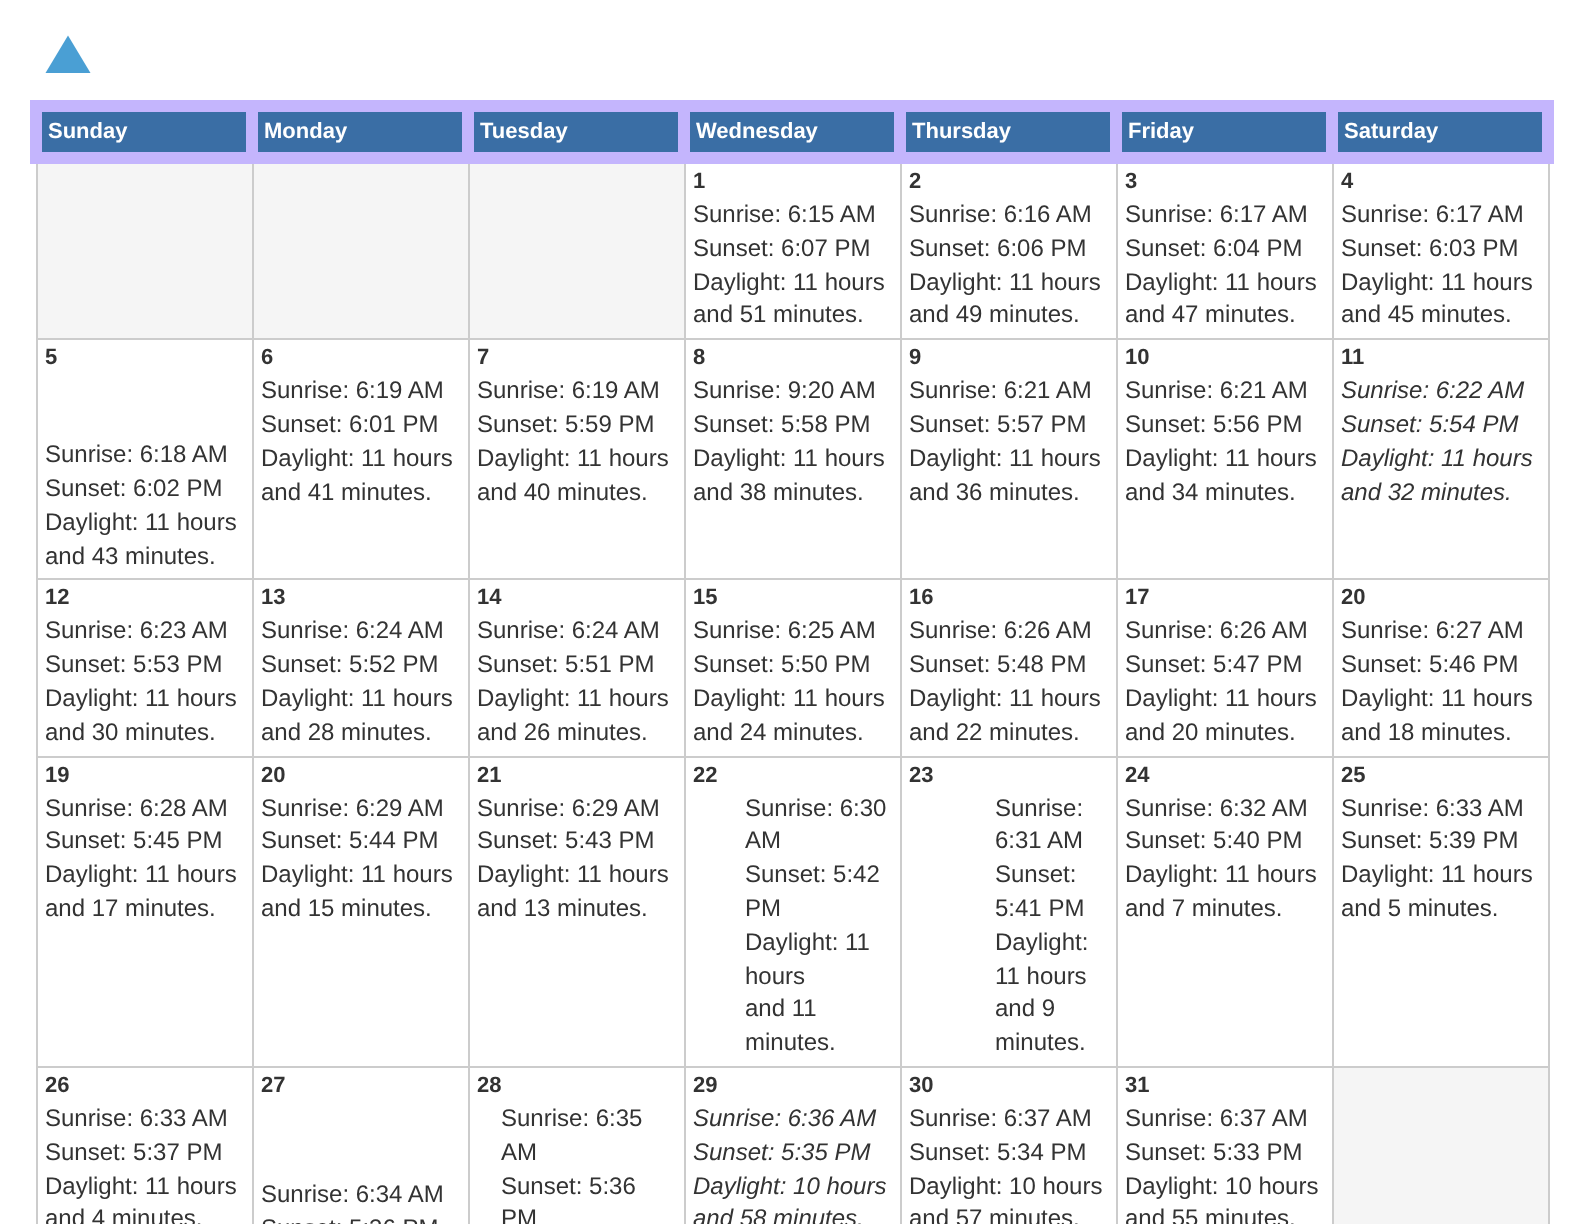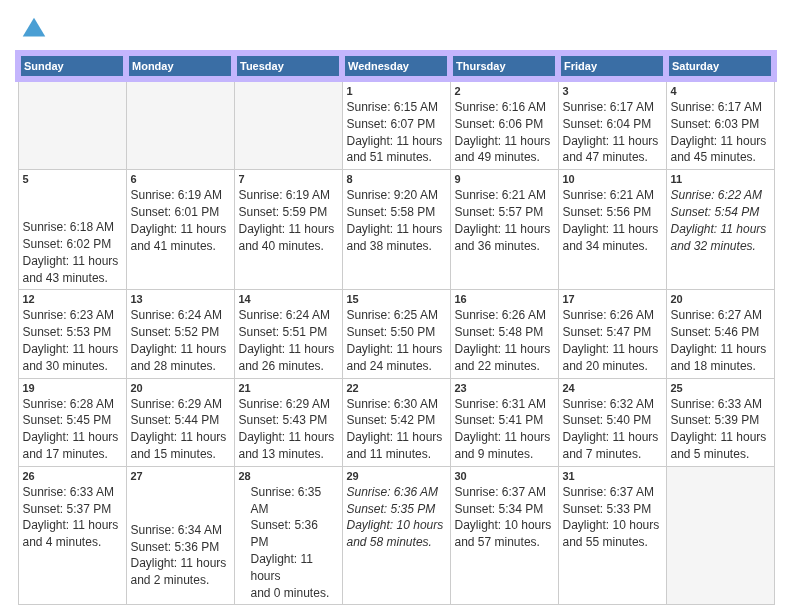--- a/index.html
+++ b/index.html
@@ -282,28 +282,28 @@
           </td>
           <td>
             <span class="day-num">21</span>
             <div class="day-info" style="white-space: pre-line;">Sunrise: 6:29 AM
 Sunset: 5:43 PM
 Daylight: 11 hours
 and 13 minutes.</div>
           </td>
           <td>
             <span class="day-num">22</span>
-            <div class="day-info" style="white-space: pre-line;">Sunrise: 6:30 AM
+            <div class="day-info" style="white-space: pre-line; margin-left: 26px;">Sunrise: 6:30 AM
 Sunset: 5:42 PM
 Daylight: 11 hours
 and 11 minutes.</div>
           </td>
           <td>
             <span class="day-num">23</span>
-            <div class="day-info" style="white-space: pre-line;">Sunrise: 6:31 AM
+            <div class="day-info" style="white-space: pre-line; margin-left: 43px;">Sunrise: 6:31 AM
 Sunset: 5:41 PM
 Daylight: 11 hours
 and 9 minutes.</div>
           </td>
           <td>
             <span class="day-num">24</span>
             <div class="day-info" style="white-space: pre-line;">Sunrise: 6:32 AM
 Sunset: 5:40 PM
 Daylight: 11 hours
 and 7 minutes.</div>

